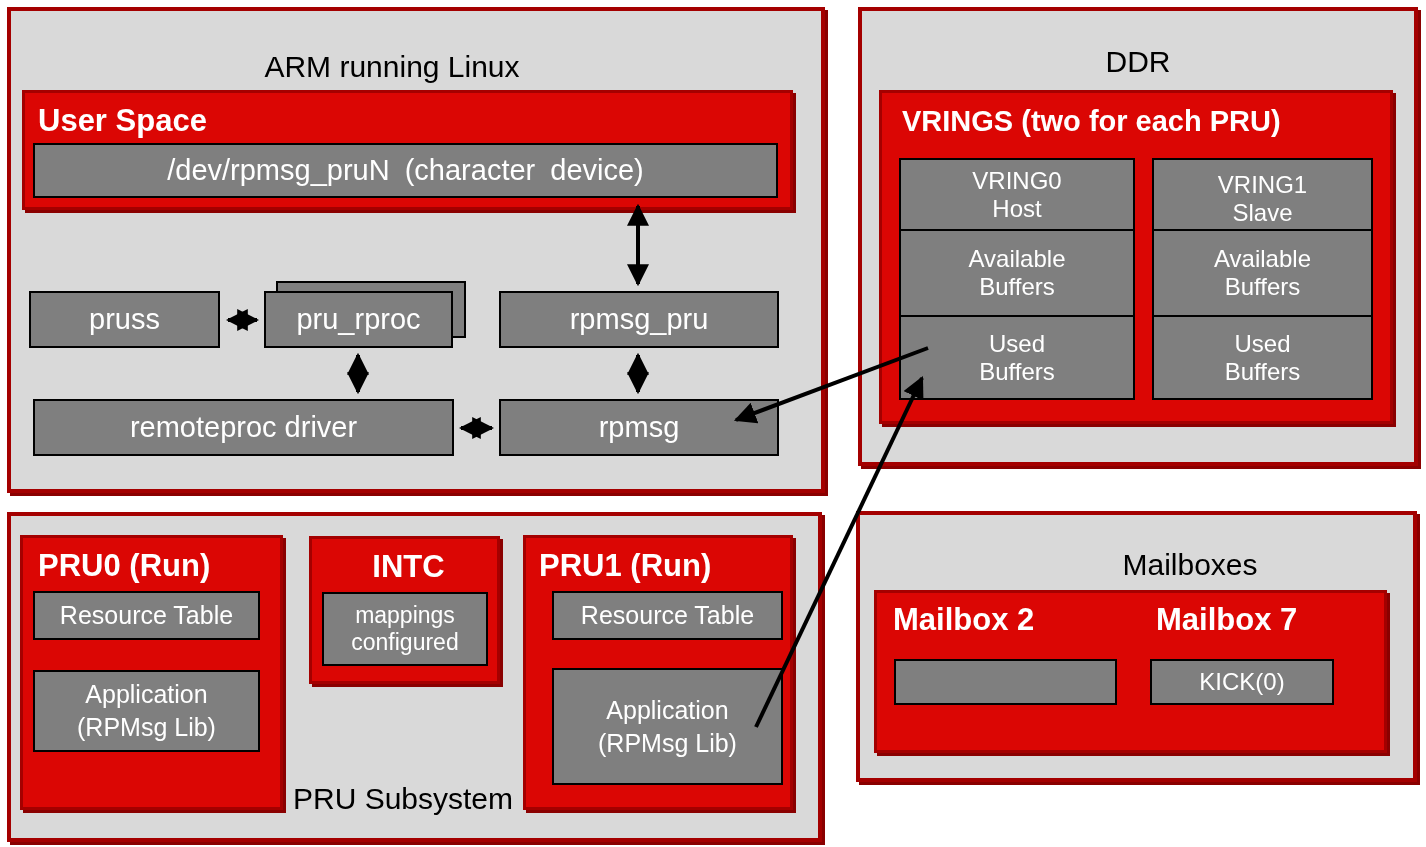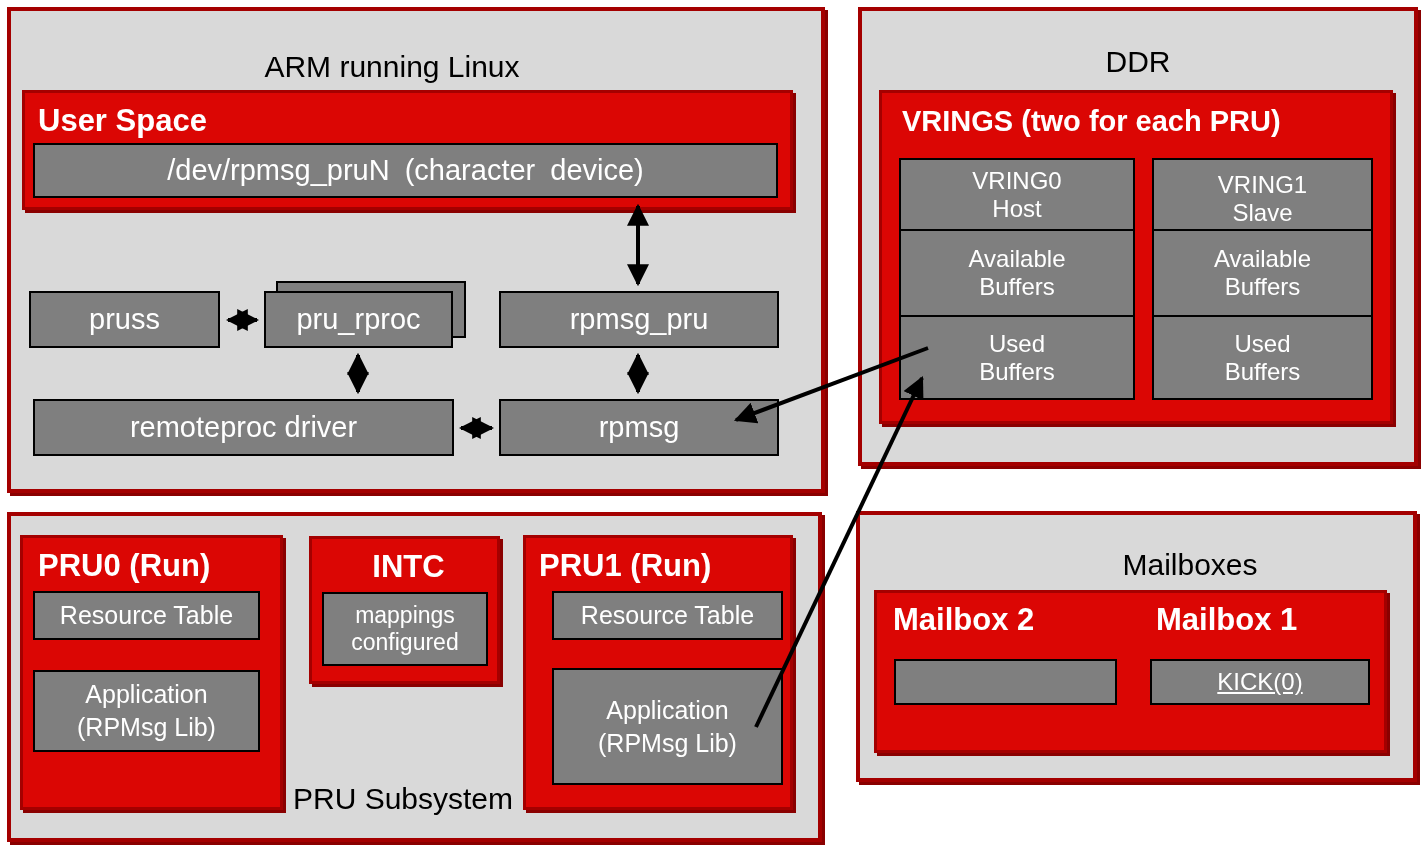--- a/index.html
+++ b/index.html
@@ -89,23 +89,23 @@
   </div>
   <div class="gbox f27" style="left:552px;top:591px;width:231px;height:49px;">Resource Table</div>
   <div class="gbox f27" style="left:552px;top:668px;width:231px;height:117px;">Application
 (RPMsg Lib)</div>
 
   <section class="container" style="left:856px;top:511px;width:561px;height:271px;"></section>
   <div class="ctitle" style="left:856px;top:548px;width:668px;">Mailboxes</div>
 
   <div class="redbox" style="left:874px;top:590px;width:513px;height:163px;"></div>
   <div class="mhead" style="left:893px;top:603px;">Mailbox 2</div>
-  <div class="mhead" style="left:1156px;top:603px;">Mailbox 1</div>
+  <div class="mhead" style="left:1156px;top:603px;">Mailbox 7</div>
   <div class="gbox f24" style="left:894px;top:659px;width:223px;height:46px;"></div>
-  <div class="gbox f24" style="left:1150px;top:659px;width:220px;height:46px;text-decoration:underline;">KICK(0)</div>
+  <div class="gbox f24" style="left:1150px;top:659px;width:184px;height:46px;">KICK(0)</div>
 
   <svg class="overlay" viewBox="0 0 1426 847">
     <defs>
       <marker id="ah" viewBox="0 0 10 10" refX="9" refY="5" markerWidth="5.5" markerHeight="5.5" orient="auto-start-reverse">
         <path d="M0,0 L10,5 L0,10 Z" fill="#000000"></path>
       </marker>
     </defs>
     <line x1="638" y1="206" x2="638" y2="284" stroke="#000" stroke-width="4" marker-start="url(#ah)" marker-end="url(#ah)"></line>
     <line x1="228" y1="320" x2="257" y2="320" stroke="#000" stroke-width="4" marker-start="url(#ah)" marker-end="url(#ah)"></line>
     <line x1="358" y1="355" x2="358" y2="392" stroke="#000" stroke-width="4" marker-start="url(#ah)" marker-end="url(#ah)"></line>

